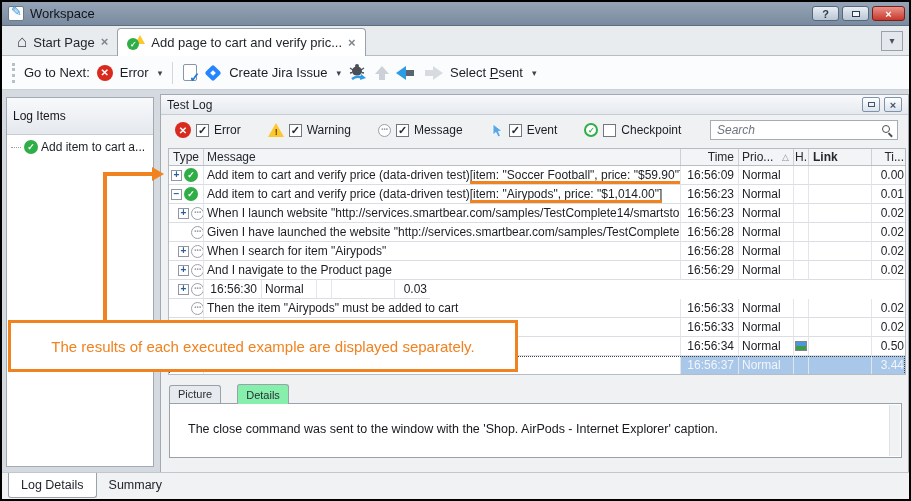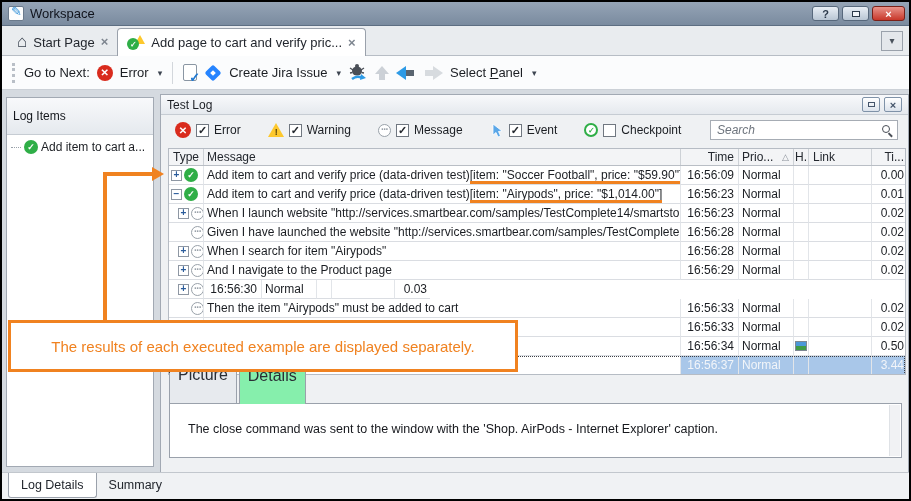--- a/index.html
+++ b/index.html
@@ -146,40 +146,40 @@
     border-right: 1px solid #cdd1d6; overflow: hidden; white-space: nowrap; }
   .sort-ind { margin-left: auto; font-size: 9px; color: #8a9099; }
   .grid-row { display: flex; height: 19px; position: relative; background: #fff; }
   .cell { border-right: 1px solid #e2e5e9; border-bottom: 1px solid #dadde2;
     display: flex; align-items: center; overflow: hidden; white-space: nowrap; font-size: 12px; }
   .c-type  { width: 35px; min-width: 35px; gap: 2px; }
   .c-msg   { width: 477px; min-width: 477px; padding: 0 3px; }
   .c-time  { width: 58px; min-width: 58px; justify-content: flex-end; padding-right: 4px; }
   .c-prio  { width: 55px; min-width: 55px; padding-left: 3px; }
   .c-h     { width: 15px; min-width: 15px; justify-content: center; }
-  .c-link  { width: 63px; min-width: 63px; }
+  .c-link  { width: 63px; min-width: 63px; font-weight: bold; }
   .c-ti    { width: 35px; min-width: 35px; justify-content: flex-end; padding-right: 3px; border-right: none; }
   .expander { width: 11px; height: 11px; min-width: 11px; border: 1px solid #8e97a3; background: #fff;
     color: #2b5c9b; font-size: 10px; line-height: 8px; text-align: center; font-weight: bold; }
   .lvl0 { margin-left: 2px; } .lvl1 { margin-left: 9px; }
   .exp-space { width: 11px; min-width: 11px; }
   .msg-hl { position: relative; display: inline-block; }
   .msg-hl::after { content: ""; position: absolute; left: 0; right: 0; bottom: -2px;
     height: 3px; background: #f08220; }
   .grid-row.selected .cell.blue { background: #a9c7e9; color: #f2f5f9; }
   .grid-row.selected::before { content: ""; position: absolute; inset: 0;
     border: 1px dotted #3c3f44; pointer-events: none; z-index: 3; }
   .pic-icon { width: 12px; height: 10px; border: 1px solid #7d8792;
     background: linear-gradient(#4a98d8 0 55%, #3f9b46 55% 100%); }
   
   .detail-tabs { position: absolute; left: 8px; top: 288px; height: 20px;
     display: flex; align-items: flex-end; z-index: 2; }
-  .dtab { padding: 2px 8px 19px 8px; font-size: 16px; background: #e7eaee;
+  .dtab { padding: 2px 8px 3px 8px; font-size: 11px; background: #e7eaee;
     border: 1px solid #9aa1ab; border-bottom: none; border-radius: 3px 3px 0 0;
-    margin-right: 2px; color: #2a2e35; }
+    margin-right: 16px; color: #2a2e35; }
   .dtab.active { background: #86efac; padding-top: 4px; margin-bottom: -1px; z-index: 3; }
   .detail-box { position: absolute; left: 8px; top: 308px; width: 733px; height: 55px;
     background: #fff; border: 1px solid #9aa1ab; }
   .detail-text { padding: 18px 0 0 18px; font-size: 12.5px; color: #17191e; }
   .detail-scroll { position: absolute; right: 1px; top: 1px; bottom: 1px; width: 11px;
     background: #f1f2f4; border-left: 1px solid #dfe2e6; }
   
   .bottom-tabs { position: absolute; left: 0; top: 470px; right: 0; height: 30px;
     background: #f0f2f4; border-top: 1px solid #c2c7cd;
     display: flex; align-items: flex-start; padding-left: 6px; }
@@ -260,21 +260,21 @@
       </span>
     <span class="nav-arrow arr-left">
         <span class="head"></span>
         <span class="tail"></span>
       </span>
     <span class="nav-arrow arr-right">
         <span class="head"></span>
         <span class="tail"></span>
       </span>
     <span>
-      <span>Select </span><u>P</u><span>anel</span>
+      <span>Select </span><u>P</u><span>sent</span>
     </span>
     <span class="caret">▾</span>
   </div>
 
   <div class="panel left-panel">
     <div class="panel-header">Log Items</div>
     <div class="tree-item">
       <span class="tree-dots"></span>
       <span class="icon-check">✓</span>
       <span>Add item to cart a...</span>

